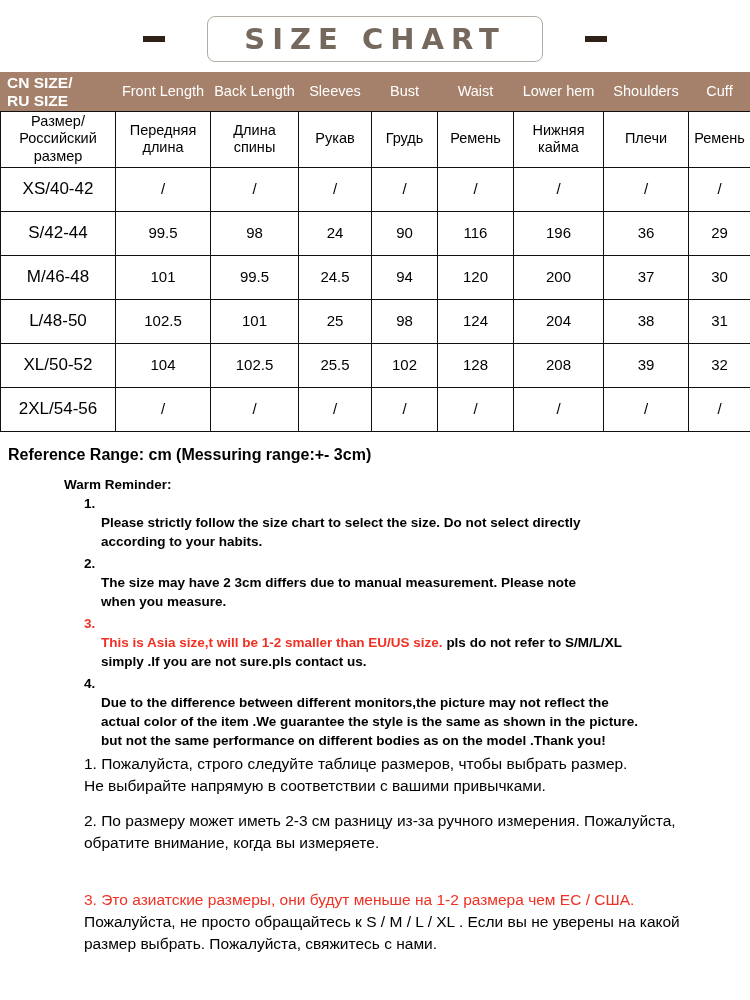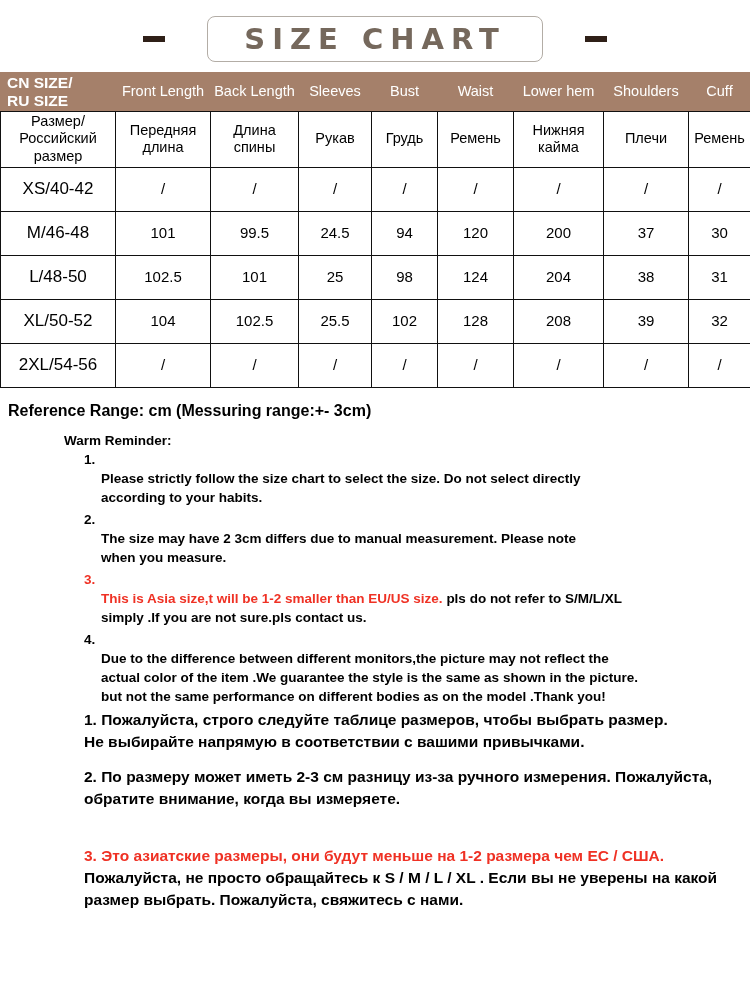--- a/index.html
+++ b/index.html
@@ -49,21 +49,21 @@
   .en-item {
     position: relative; padding-left: 17px;
     font-size: 13.5px; font-weight: 700; line-height: 19px;
     margin: 0 0 3px 0; white-space: pre-line;
   }
   .en-item .num { position: absolute; left: 0; top: 0; }
   .red { color: var(--accent_red, #ef3124); }
   .block { display: block; }
   .ru-title { margin: 14px 0 8px 64px; font-size: 15.5px; }
   .ru-list { margin-left: 84px; width: 662px; }
-  .ru-item { margin: 0 0 13px 0; font-size: 15.5px; line-height: 22px; white-space: pre-line; font-weight: bold; }
+  .ru-item { margin: 0 0 13px 0; font-size: 15.5px; line-height: 22px; white-space: pre-line; }
 </style>
 </head>
 <body>
 
 <div class="page">
 
   <header class="title-row">
     <span class="dash"></span>
     <div class="title-box">
       <h1 class="page-title">SIZE CHART</h1>
@@ -119,20 +119,31 @@
           <td class="val">/</td>
           <td class="val">/</td>
           <td class="val">/</td>
           <td class="val">/</td>
           <td class="val">/</td>
           <td class="val">/</td>
           <td class="val">/</td>
           <td class="val">/</td>
         </tr>
         <tr class="data">
+          <td class="size">S/42-44</td>
+          <td class="val">99.5</td>
+          <td class="val">98</td>
+          <td class="val">24</td>
+          <td class="val">90</td>
+          <td class="val">116</td>
+          <td class="val">196</td>
+          <td class="val">36</td>
+          <td class="val">29</td>
+        </tr>
+        <tr class="data">
           <td class="size">M/46-48</td>
           <td class="val">101</td>
           <td class="val">99.5</td>
           <td class="val">24.5</td>
           <td class="val">94</td>
           <td class="val">120</td>
           <td class="val">200</td>
           <td class="val">37</td>
           <td class="val">30</td>
         </tr>

